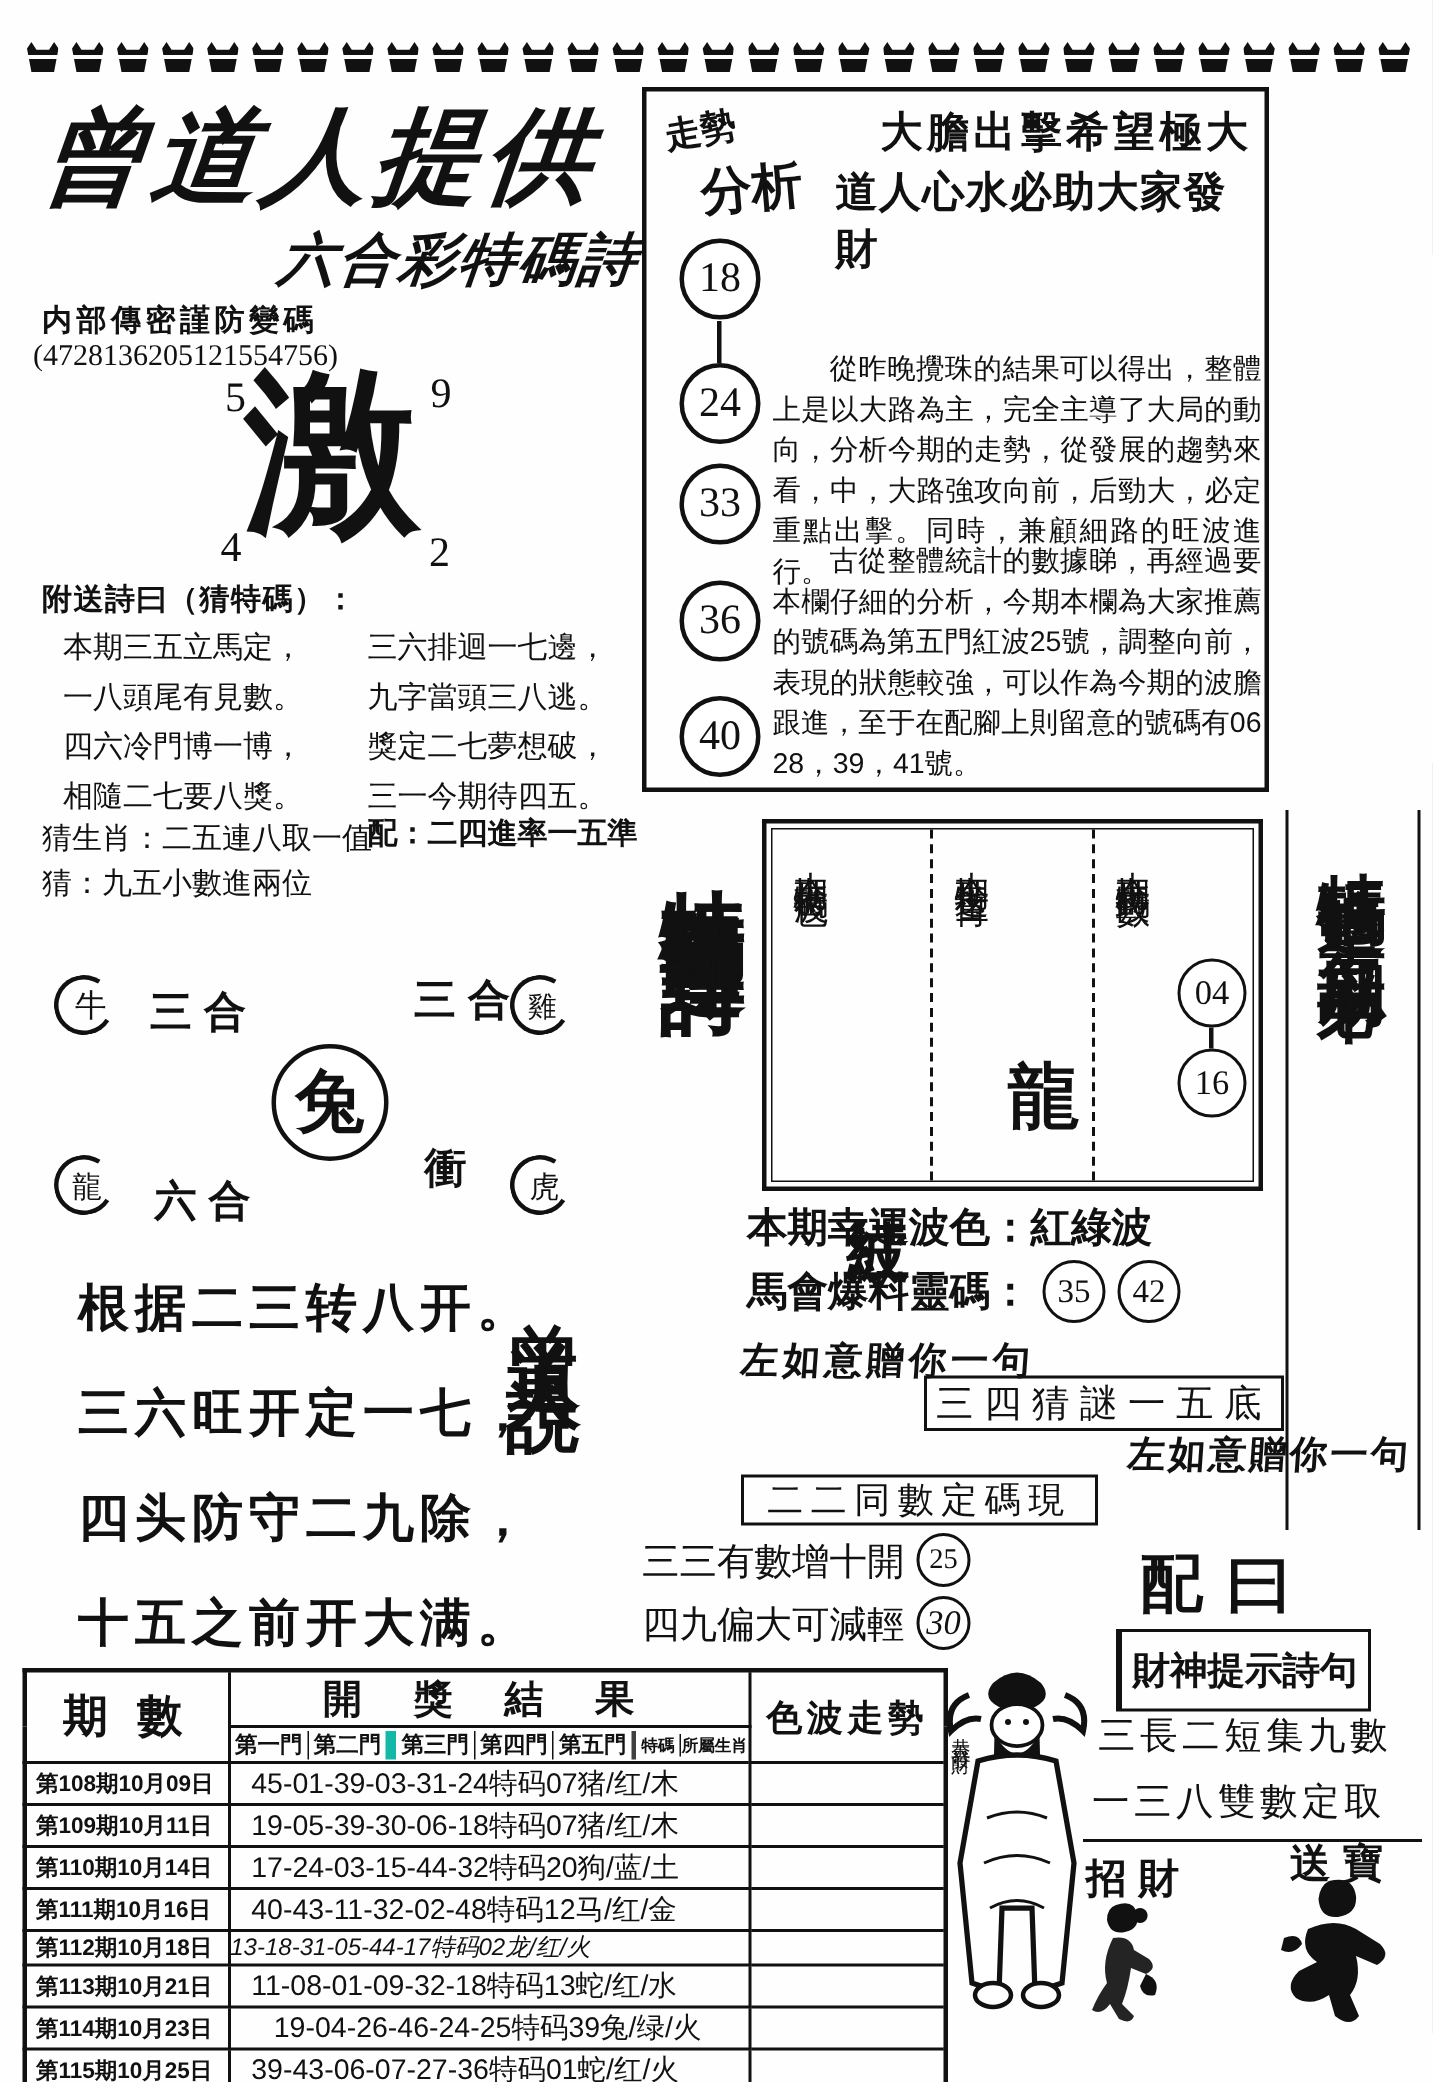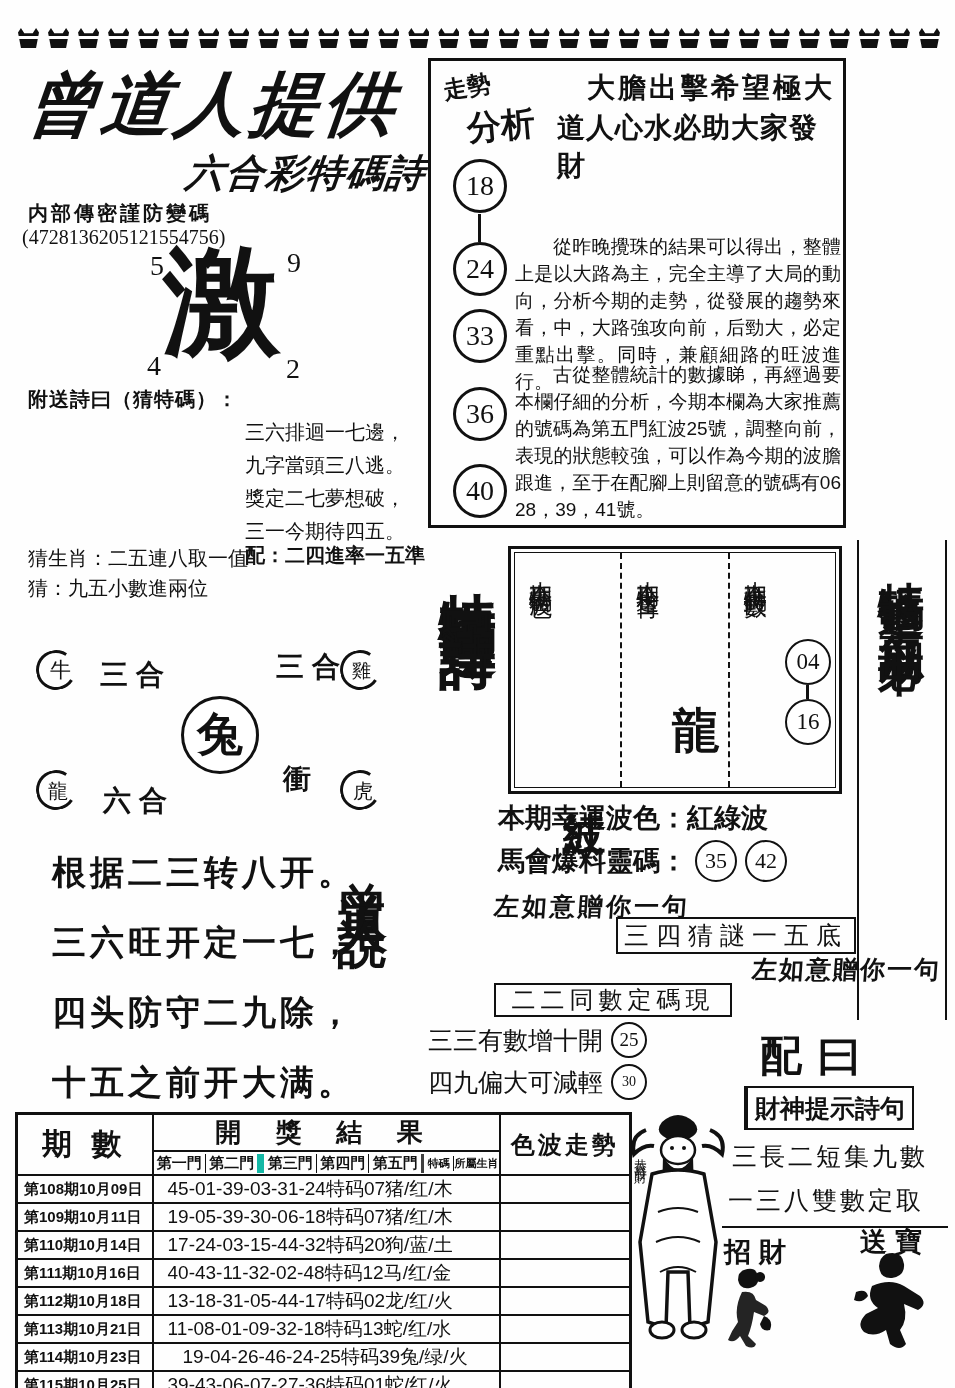--- a/index.html
+++ b/index.html
@@ -65,20 +65,26 @@
   <div class="abs serif b" style="left:28px;top:200px;font-size:20px;letter-spacing:3px;">内部傳密謹防變碼</div>
   <div class="abs serif" style="left:22px;top:226px;font-size:20px;">(4728136205121554756)</div>
 
   <div class="abs serif" style="left:150px;top:250px;font-size:28px;">5</div>
   <div class="abs serif" style="left:287px;top:247px;font-size:28px;">9</div>
   <div class="abs serif b" style="left:163px;top:244px;font-size:118px;line-height:1;">激</div>
   <div class="abs serif" style="left:147px;top:350px;font-size:28px;">4</div>
   <div class="abs serif" style="left:286px;top:353px;font-size:28px;">2</div>
 
   <div class="abs serif b" style="left:28px;top:386px;font-size:20px;letter-spacing:1px;">附送詩曰（猜特碼）：</div>
+  <div class="abs serif" style="left:42px;top:416px;font-size:20px;line-height:33px;">
+    <div>本期三五立馬定，</div>
+    <div>一八頭尾有見數。</div>
+    <div>四六冷門博一博，</div>
+    <div>相隨二七要八獎。</div>
+  </div>
   <div class="abs serif" style="left:245px;top:416px;font-size:20px;line-height:33px;">
     <div>三六排迴一七邊，</div>
     <div>九字當頭三八逃。</div>
     <div>獎定二七夢想破，</div>
     <div>三一今期待四五。</div>
   </div>
   <div class="abs serif" style="left:28px;top:545px;font-size:20px;">猜生肖：二五連八取一值</div>
   <div class="abs serif b" style="left:245px;top:542px;font-size:20px;">配：二四進率一五準</div>
   <div class="abs serif" style="left:28px;top:575px;font-size:20px;">猜：九五小數進兩位</div>
 
@@ -172,32 +178,32 @@
   </div>
 
   <div class="abs" style="left:428px;top:1022px;display:flex;align-items:center;gap:10px;">
     <div>
       <div style="display:flex;align-items:center;gap:8px;margin-bottom:6px;">
         <span class="serif" style="font-size:25px;">三三有數增十開</span>
         <span class="ncircle" style="width:36px;height:36px;font-size:19px;border-width:2.5px;">25</span>
       </div>
       <div style="display:flex;align-items:center;gap:8px;">
         <span class="serif" style="font-size:25px;">四九偏大可減輕</span>
-        <span class="ncircle" style="width:36px;height:36px;font-size:14px;border-width:2.5px;">30</span>
+        <span class="ncircle" style="width:36px;height:36px;font-size:23px;border-width:2.5px;font-style:italic;">30</span>
       </div>
     </div>
   </div>
 
   <div class="abs" style="left:857px;top:540px;width:90px;height:480px;border-left:2px solid #111;border-right:2px solid #111;box-sizing:border-box;display:flex;flex-direction:column;align-items:center;gap:28px;padding-top:4px;">
     <span class="sans b vtext" style="font-size:46px;letter-spacing:6px;">特碼追擊</span>
     <span class="sans b vtext" style="font-size:46px;letter-spacing:6px;">每期必中</span>
   </div>
 
   <div class="abs serif b" style="left:760px;top:1028px;font-size:42px;letter-spacing:16px;">配曰</div>
-  <div class="abs" style="left:744px;top:1086px;width:170px;height:44px;border:2px solid #111;border-left-width:4px;box-sizing:border-box;display:flex;align-items:center;justify-content:center;">
+  <div class="abs" style="left:744px;top:1086px;width:170px;height:55px;border:2px solid #111;border-left-width:4px;box-sizing:border-box;display:flex;align-items:center;justify-content:center;">
     <span class="sans b" style="font-size:25px;">財神提示詩句</span>
   </div>
   <div class="abs serif" style="left:732px;top:1140px;font-size:25px;letter-spacing:3px;">三長二短集九數</div>
   <div class="abs serif" style="left:728px;top:1184px;font-size:25px;letter-spacing:3px;">一三八雙數定取</div>
   <div class="abs" style="left:722px;top:1226px;width:226px;height:2px;background:#111;"></div>
 
   <div class="abs serif b" style="left:724px;top:1234px;font-size:27px;letter-spacing:8px;">招財</div>
   <div class="abs serif b" style="left:860px;top:1224px;font-size:27px;letter-spacing:8px;">送寶</div>
   <svg class="abs" style="left:714px;top:1266px;" width="72" height="88" viewBox="0 0 72 88">
     <path fill="#111" d="M30 4 Q42 0 44 10 Q46 20 36 22 Q26 24 24 14 Q24 6 30 4Z"></path>
@@ -252,21 +258,21 @@
             <td class="sans" style="font-size:19px;padding-left:14px;">17-24-03-15-44-32特码20狗/蓝/土</td>
             <td></td>
           </tr>
       <tr style="height:23px;">
             <td class="sans b" style="font-size:15px;padding-left:6px;">第111期10月16日</td>
             <td class="sans" style="font-size:19px;padding-left:14px;">40-43-11-32-02-48特码12马/红/金</td>
             <td></td>
           </tr>
       <tr style="height:23px;">
             <td class="sans b" style="font-size:15px;padding-left:6px;">第112期10月18日</td>
-            <td class="sans" style="font-size:19px;padding-left:14px;">13-18-31-05-44-17特码02龙/红/火</td>
+            <td class="sans" style="font-size:16px;padding-left:0;font-style:italic;">13-18-31-05-44-17特码02龙/红/火</td>
             <td></td>
           </tr>
       <tr style="height:23px;">
             <td class="sans b" style="font-size:15px;padding-left:6px;">第113期10月21日</td>
             <td class="sans" style="font-size:19px;padding-left:14px;">11-08-01-09-32-18特码13蛇/红/水</td>
             <td></td>
           </tr>
       <tr style="height:23px;">
             <td class="sans b" style="font-size:15px;padding-left:6px;">第114期10月23日</td>
             <td class="sans" style="font-size:19px;padding-left:29px;">19-04-26-46-24-25特码39兔/绿/火</td>

